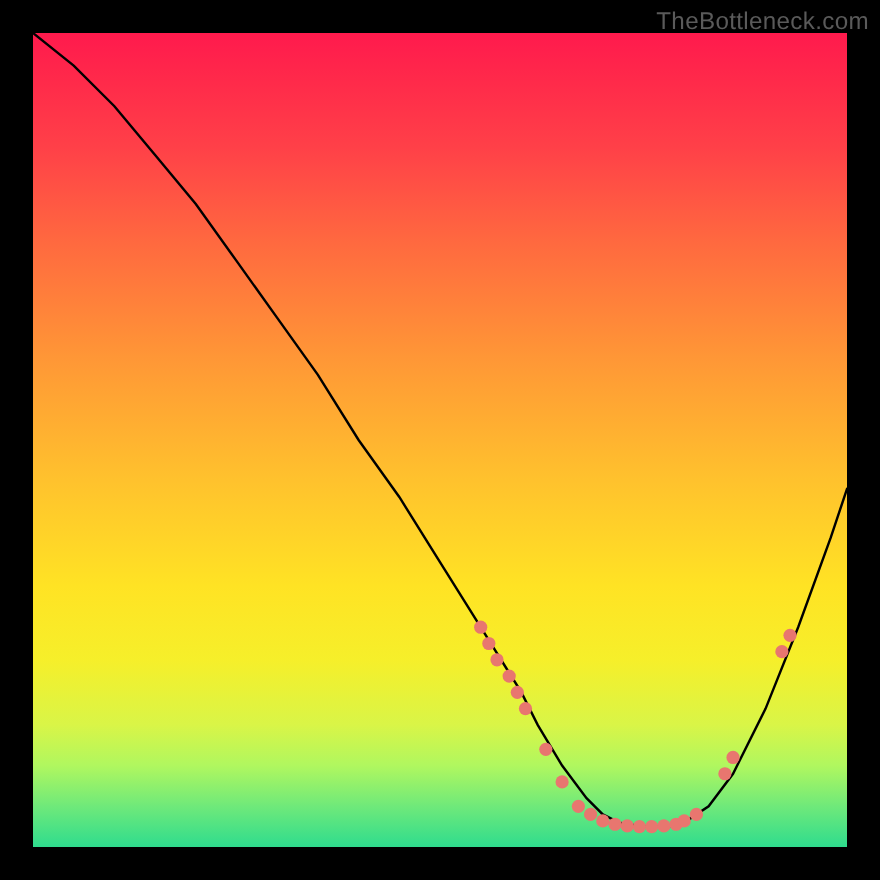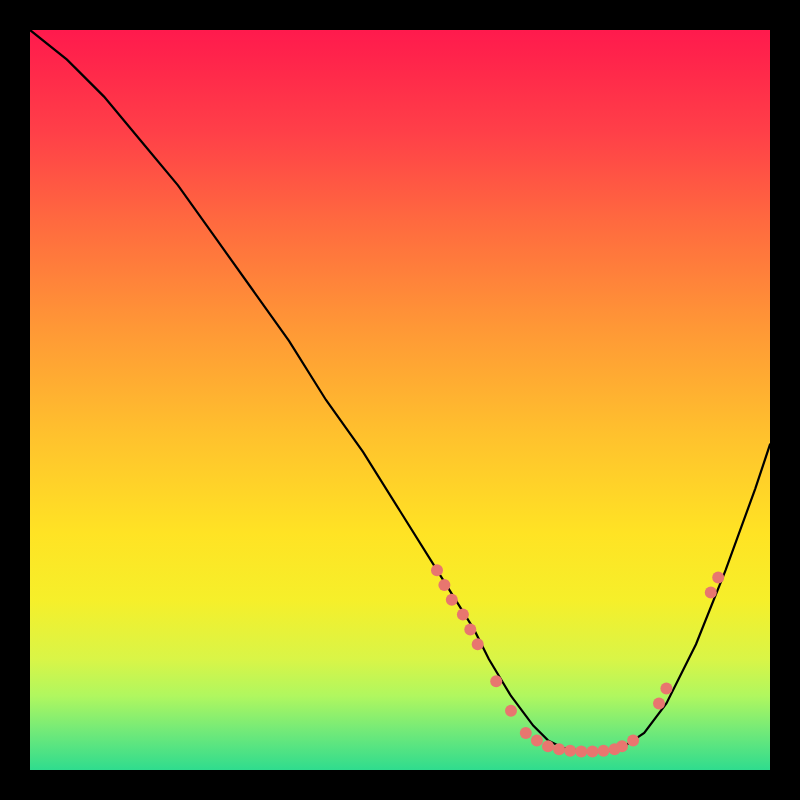--- a/index.html
+++ b/index.html
@@ -48,20 +48,21 @@
     position: absolute;
     inset: 0;
     width: 100%;
     height: 100%;
     pointer-events: none;
   }
 </style>
 </head>
 <body>
 <div class="container">
+  <div class="watermark">TheBottleneck.com</div>
   <div class="plot-area">
     <div class="gradient-bg"></div>
     <svg class="curve" viewBox="0 0 740 740" preserveAspectRatio="none">
       <path id="curve-path" fill="none" stroke="#000000" stroke-width="2.2" stroke-linecap="round" d="M0.0 0.0 L37.0 29.6 L74.0 66.6 L111.0 111.0 L148.0 155.4 L185.0 207.2 L222.0 259.0 L259.0 310.8 L296.0 370.0 L333.0 421.8 L370.0 481.0 L407.0 540.2 L444.0 599.4 L458.8 629.0 L481.0 666.0 L503.2 695.6 L518.0 710.4 L532.8 717.8 L555.0 721.5 L577.2 721.5 L592.0 717.8 L614.2 703.0 L636.4 673.4 L666.0 614.2 L695.6 540.2 L725.2 458.8 L740.0 414.4"></path>
       <g id="dots">
           <circle cx="407.0" cy="540.2" r="6" fill="#e8766f"></circle>
           <circle cx="414.4" cy="555.0" r="6" fill="#e8766f"></circle>
           <circle cx="421.8" cy="569.8" r="6" fill="#e8766f"></circle>
           <circle cx="432.9" cy="584.6" r="6" fill="#e8766f"></circle>
           <circle cx="440.3" cy="599.4" r="6" fill="#e8766f"></circle>

